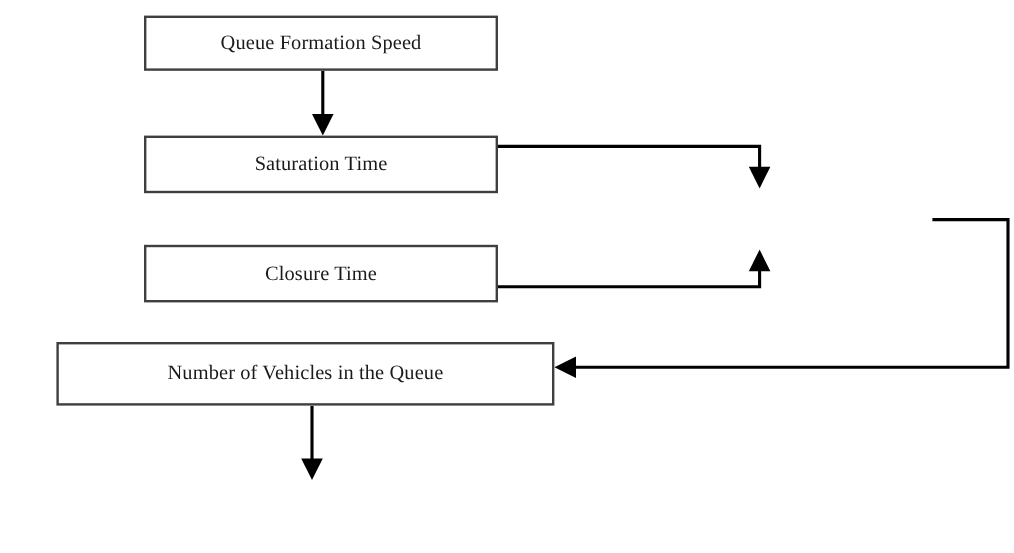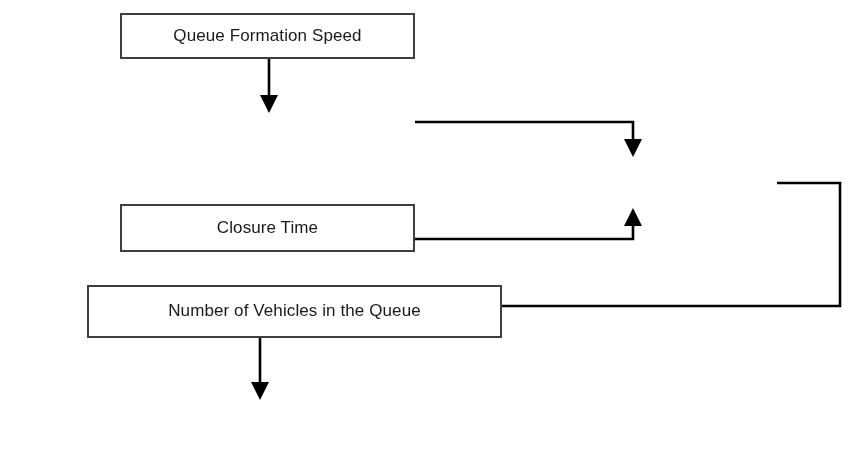--- a/index.html
+++ b/index.html
@@ -6,21 +6,21 @@
     margin: 0;
     padding: 0;
     background: #ffffff;
   }
   #canvas {
     position: relative;
     width: 845px;
     height: 461px;
     background: #ffffff;
     overflow: hidden;
-    font-family: Liberation Sans, sans-serif;
+    font-family: Liberation Serif, serif;
   }
   .node {
     position: absolute;
     box-sizing: border-box;
     border: 2px solid #3f3f3f;
     background: #ffffff;
     display: flex;
     align-items: center;
     justify-content: center;
     color: #1a1a1a;
@@ -79,24 +79,27 @@
       <line x1="260" y1="338" x2="260" y2="388"></line>
       <polygon points="260,400 251,382 269,382"></polygon>
     </g>
 
   </svg>
 
   <div class="node" style="left:120px; top:13px; width:295px; height:46px;">
     <span>Queue Formation Speed</span>
   </div>
 
+  <div class="node" style="left:120px; top:113px; width:295px; height:48px;">
+    <span>Saturation Time</span>
+  </div>
 
 
   <div class="node" style="left:120px; top:204px; width:295px; height:48px;">
     <span>Closure Time</span>
   </div>
 
-  <div class="node" style="left:47px; top:285px; width:415px; height:53px;margin-left:40px;">
+  <div class="node" style="left:47px; top:285px; width:415px; height:53px;">
     <span>Number of Vehicles in the Queue</span>
   </div>
 
 
 </div>
 
 </body></html>

